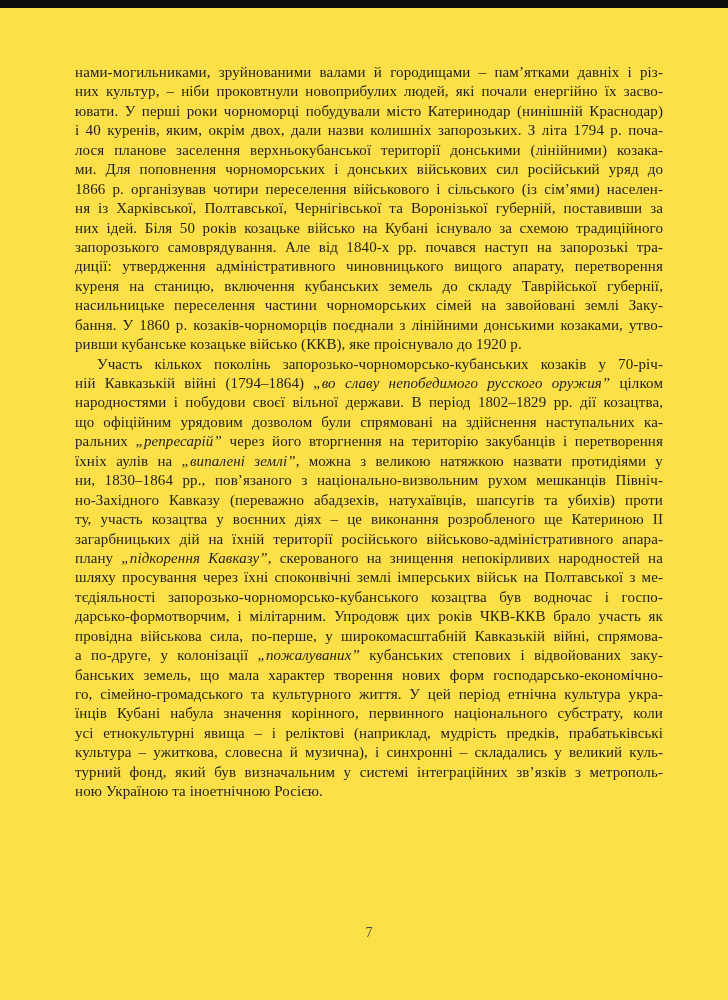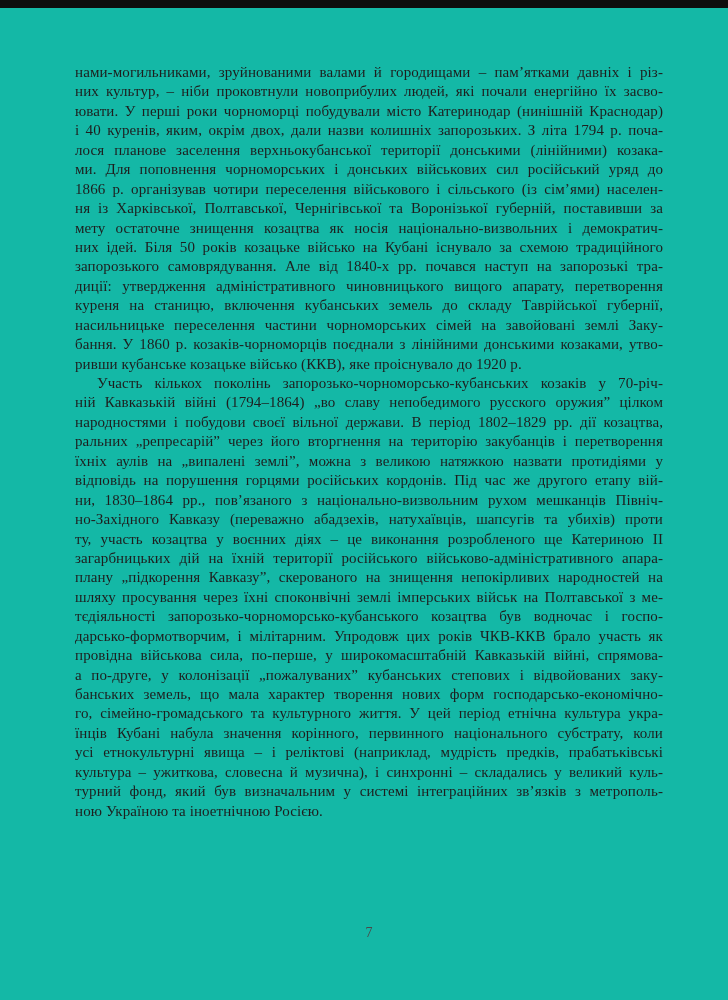--- a/index.html
+++ b/index.html
@@ -4,21 +4,21 @@
 <style>
   html, body {
     margin: 0;
     padding: 0;
     background: #ffffff;
   }
   .scan {
     position: relative;
     width: 728px;
     height: 1000px;
-    background: #14b8a6;
+    background: #fde047;
     overflow: hidden;
     font-family: "Liberation Serif", "DejaVu Serif", serif;
     color: #1e1e1e;
   }
   .top-bar {
     position: absolute;
     top: 0;
     left: 0;
     width: 728px;
     height: 8px;
@@ -44,20 +44,21 @@
     overflow: hidden;
     white-space: nowrap;
   }
   .line.last-line {
     text-align-last: left;
   }
   .line.first-indent {
     text-indent: 22px;
   }
   .it {
+    font-style: italic;
     margin-top: 13px;
   }
   .page-number {
     position: absolute;
     top: 925px;
     left: 75px;
     width: 588px;
     text-align: center;
     font-size: 14px;
     color: #4a4a4a;
@@ -71,36 +72,35 @@
   <div class="text-block">
     <div class="para">
         <div class="line"><span>нами-могильниками, зруйнованими валами й городищами – пам’ятками давніх і різ-</span></div>
         <div class="line"><span>них культур, – ніби проковтнули новоприбулих людей, які почали енергійно їх засво-</span></div>
         <div class="line"><span>ювати. У перші роки чорноморці побудували місто Катеринодар (нинішній Краснодар)</span></div>
         <div class="line"><span>і 40 куренів, яким, окрім двох, дали назви колишніх запорозьких. З літа 1794 р. поча-</span></div>
         <div class="line"><span>лося планове заселення верхньокубанської території донськими (лінійними) козака-</span></div>
         <div class="line"><span>ми. Для поповнення чорноморських і донських військових сил російський уряд до</span></div>
         <div class="line"><span>1866 р. організував чотири переселення військового і сільського (із сім’ями) населен-</span></div>
         <div class="line"><span>ня із Харківської, Полтавської, Чернігівської та Воронізької губерній, поставивши за</span></div>
-        <div class="line"><span>мету остаточне знищення козацтва як носія національно-визвольних і демократич-</span></div>
         <div class="line"><span>них ідей. Біля 50 років козацьке військо на Кубані існувало за схемою традиційного</span></div>
         <div class="line"><span>запорозького самоврядування. Але від 1840-х рр. почався наступ на запорозькі тра-</span></div>
         <div class="line"><span>диції: утвердження адміністративного чиновницького вищого апарату, перетворення</span></div>
         <div class="line"><span>куреня на станицю, включення кубанських земель до складу Таврійської губернії,</span></div>
         <div class="line"><span>насильницьке переселення частини чорноморських сімей на завойовані землі Заку-</span></div>
         <div class="line"><span>бання. У 1860 р. козаків-чорноморців поєднали з лінійними донськими козаками, утво-</span></div>
         <div class="line last-line"><span>ривши кубанське козацьке військо (ККВ), яке проіснувало до 1920 р.</span></div>
       </div>
     <div class="para">
         <div class="line first-indent"><span>Участь кількох поколінь запорозько-чорноморсько-кубанських козаків у 70-річ-</span></div>
         <div class="line"><span>ній Кавказькій війні (1794–1864) </span><span class="it">„во славу непобедимого русского оружия”</span><span> цілком</span></div>
         <div class="line"><span>народностями і побудови своєї вільної держави. В період 1802–1829 рр. дії козацтва,</span></div>
+        <div class="line"><span>що офіційним урядовим дозволом були спрямовані на здійснення наступальних ка-</span></div>
         <div class="line"><span>ральних </span><span class="it">„репресарій”</span><span> через його вторгнення на територію закубанців і перетворення</span></div>
         <div class="line"><span>їхніх аулів на </span><span class="it">„випалені землі”</span><span>, можна з великою натяжкою назвати протидіями у</span></div>
-        <div class="line"><span>відповідь на порушення горцями російських кордонів. Під час же другого етапу вій-</span></div>
         <div class="line"><span>ни, 1830–1864 рр., пов’язаного з національно-визвольним рухом мешканців Північ-</span></div>
         <div class="line"><span>но-Західного Кавказу (переважно абадзехів, натухаївців, шапсугів та убихів) проти</span></div>
         <div class="line"><span>ту, участь козацтва у воєнних діях – це виконання розробленого ще Катериною ІІ</span></div>
         <div class="line"><span>загарбницьких дій на їхній території російського військово-адміністративного апара-</span></div>
         <div class="line"><span>плану </span><span class="it">„підкорення Кавказу”</span><span>, скерованого на знищення непокірливих народностей на</span></div>
         <div class="line"><span>шляху просування через їхні споконвічні землі імперських військ на Полтавської з ме-</span></div>
         <div class="line"><span>тєдіяльності запорозько-чорноморсько-кубанського козацтва був водночас і госпо-</span></div>
         <div class="line"><span>дарсько-формотворчим, і мілітарним. Упродовж цих років ЧКВ-ККВ брало участь як</span></div>
         <div class="line"><span>провідна військова сила, по-перше, у широкомасштабній Кавказькій війні, спрямова-</span></div>
         <div class="line"><span>а по-друге, у колонізації </span><span class="it">„пожалуваних”</span><span> кубанських степових і відвойованих заку-</span></div>

